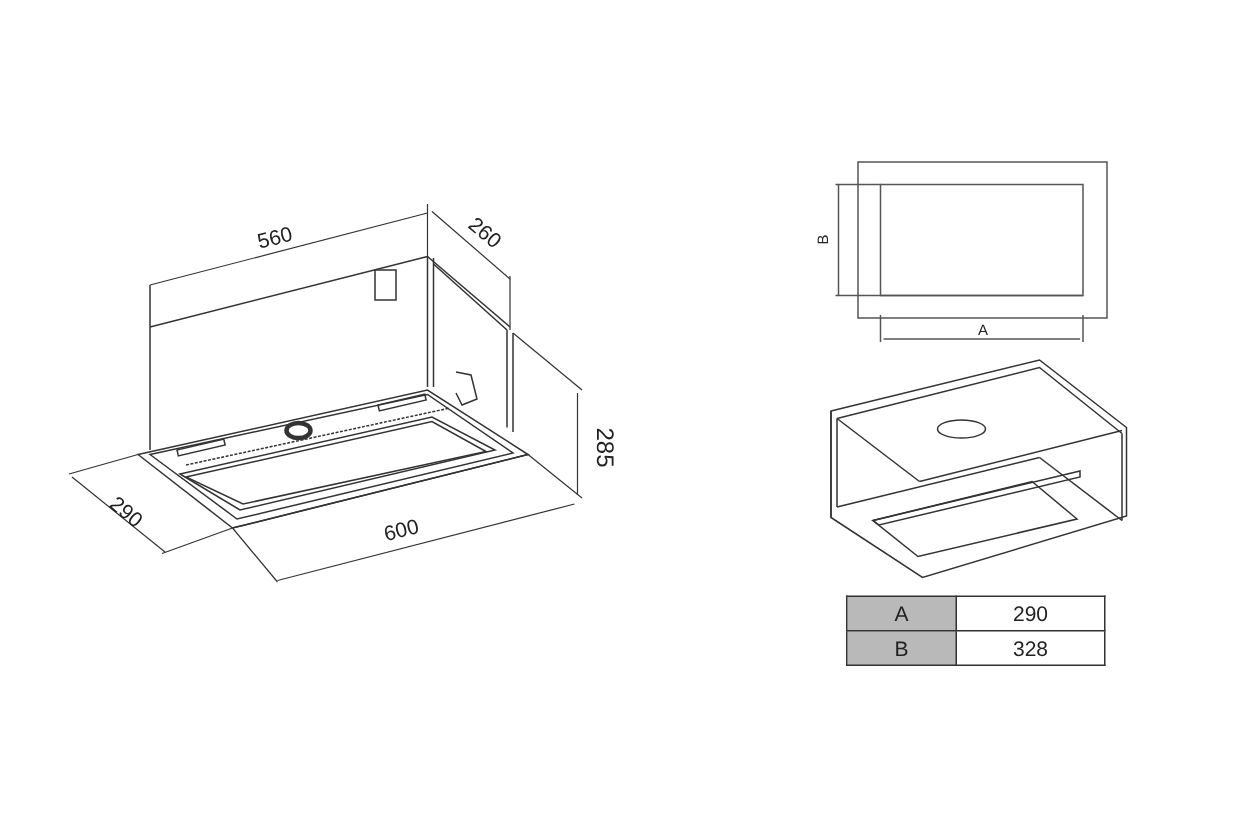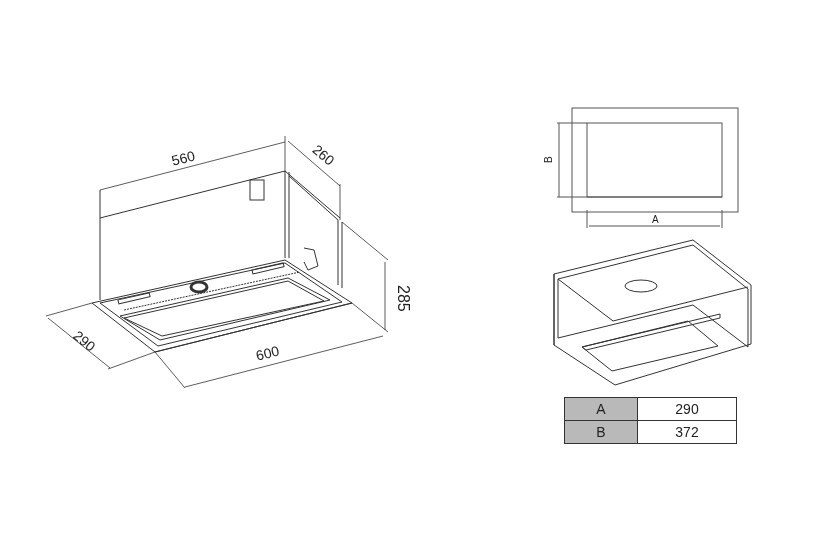--- a/index.html
+++ b/index.html
@@ -105,16 +105,16 @@
 </svg>
 
 <table class="dims-table">
   <tbody>
       <tr>
     <td class="key">A</td>
     <td class="val">290</td>
   </tr>
   <tr>
     <td class="key">B</td>
-    <td class="val">372</td>
+    <td class="val">328</td>
   </tr>
 </tbody>
   </table>
 
 </body></html>

